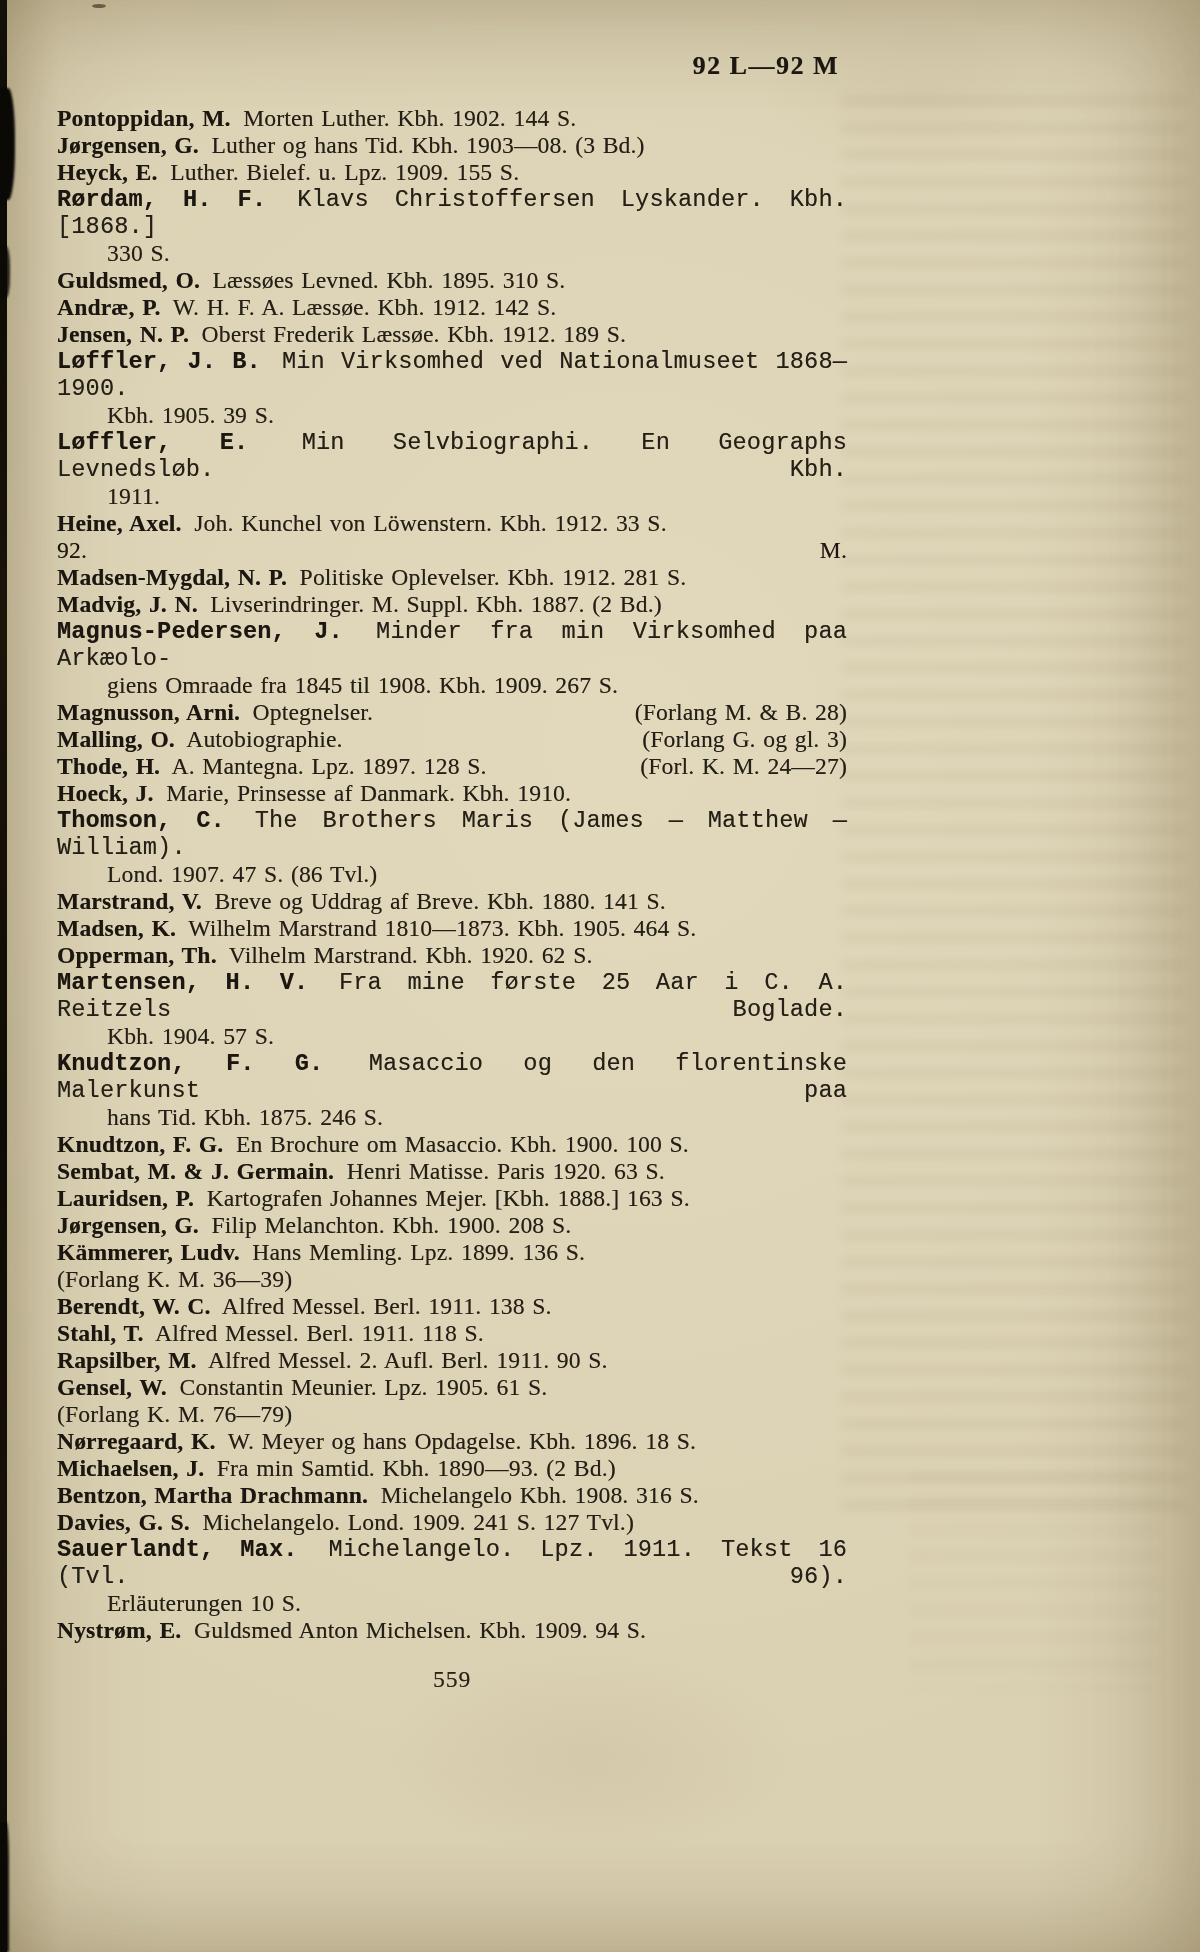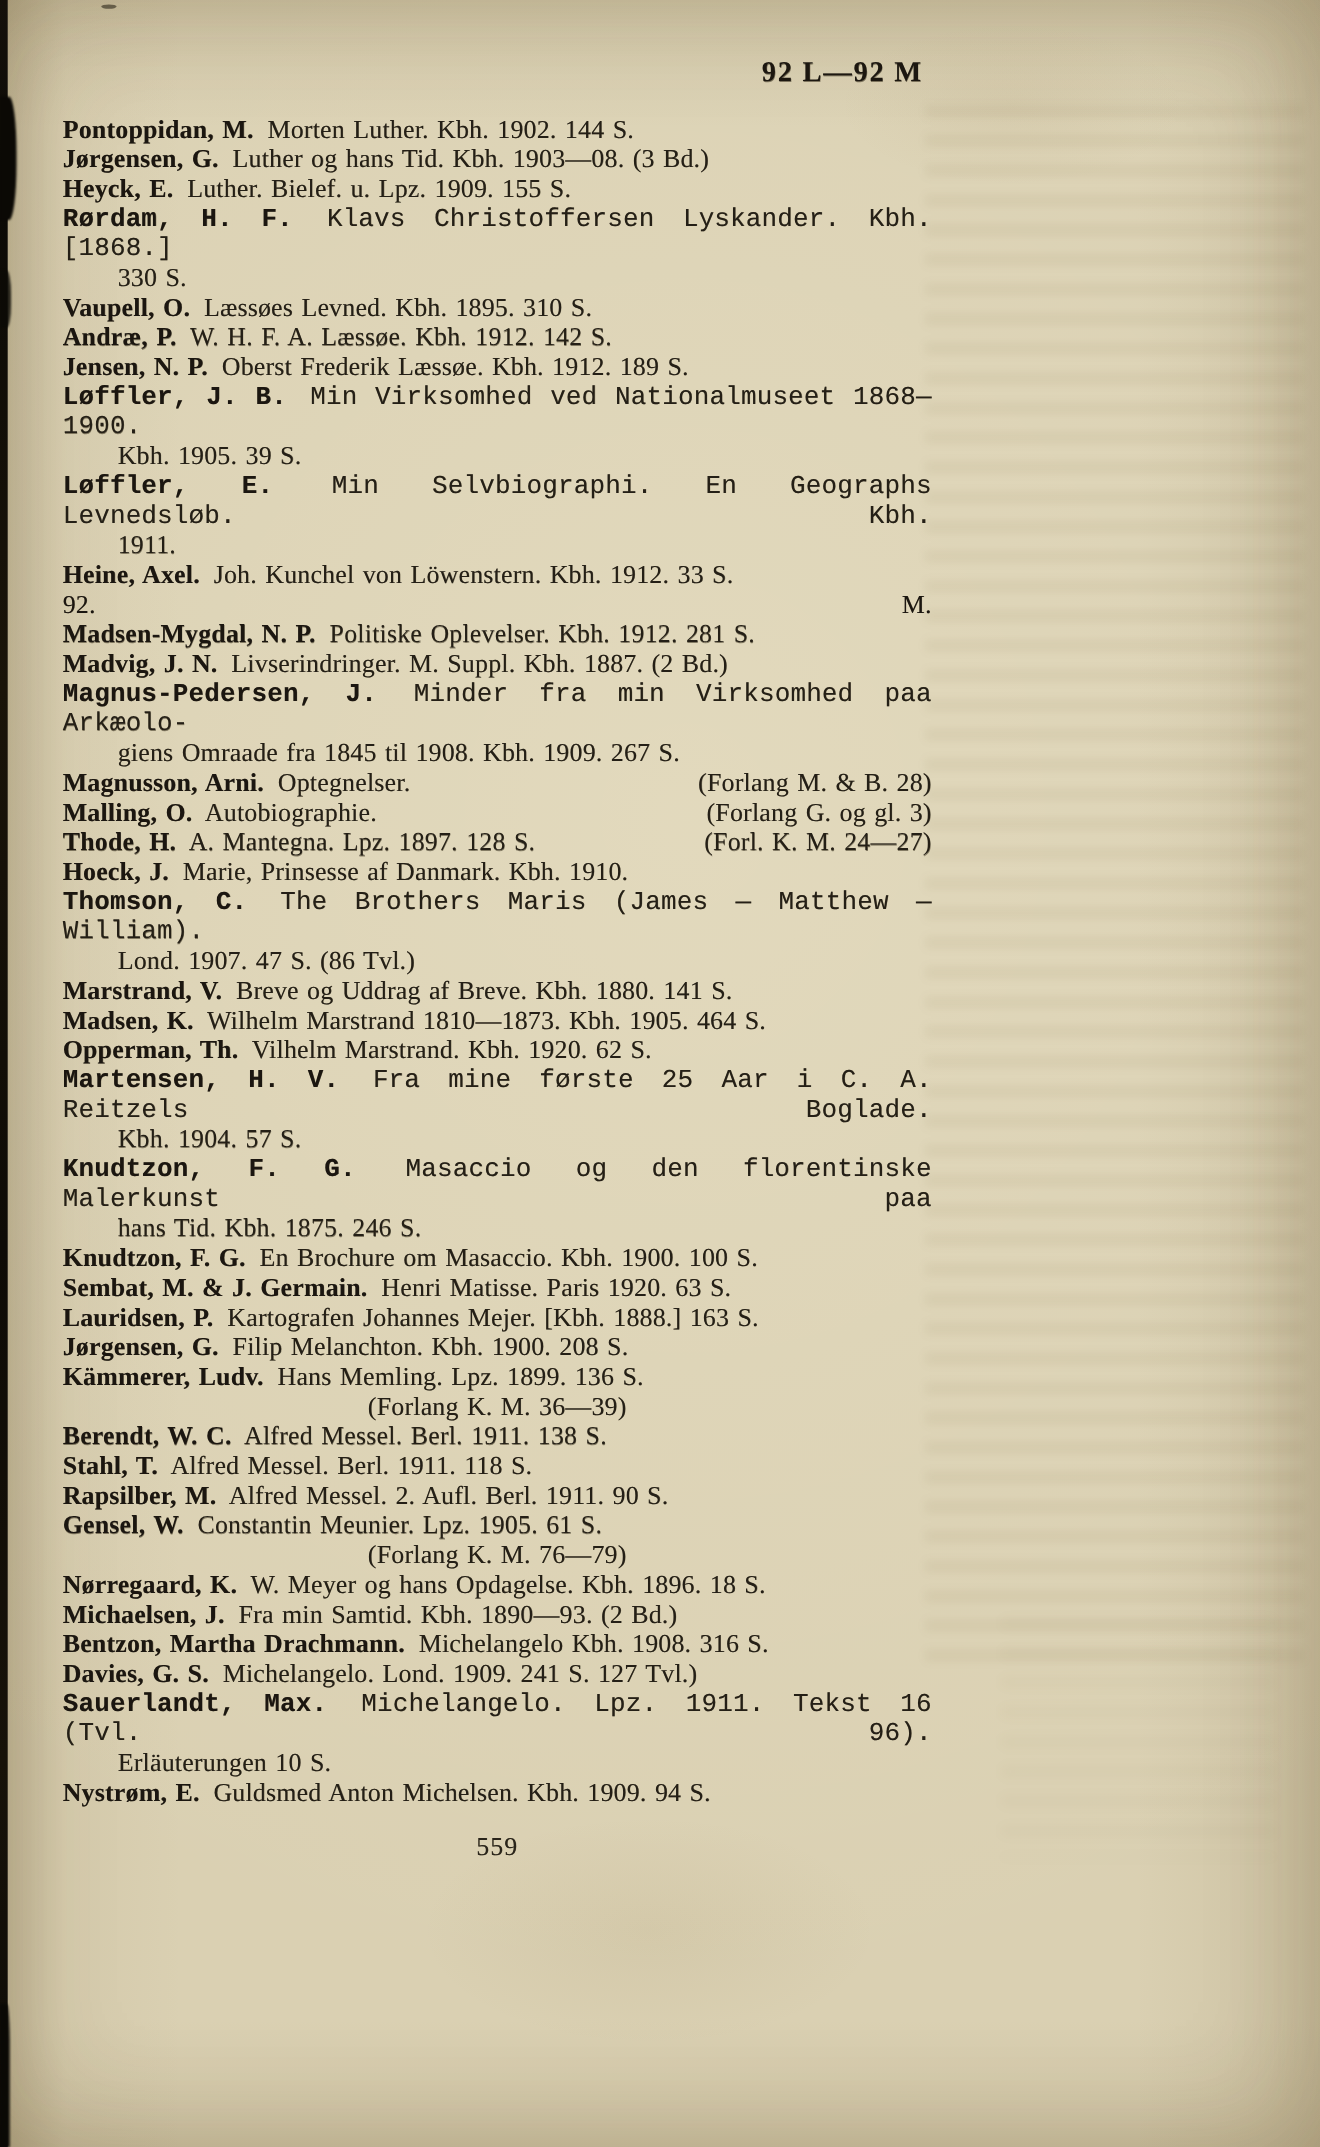--- a/index.html
+++ b/index.html
@@ -88,21 +88,21 @@
     font-size: 23.5px;
     line-height: 27px;
     letter-spacing: 0.2px;
     word-spacing: 1.5px;
     text-shadow: 0.25px 0.25px 0.35px rgba(40, 31, 14, 0.5);
   }
   .entry { margin: 0; }
   .entry .line { text-align: left; }
   .entry .line.just { text-align: justify; text-align-last: justify; font-family: Liberation Mono, monospace; }
   .entry .line.indent { padding-left: 50px; }
-  .entry .line.ralign { text-align: center; }
+  .entry .line.ralign { text-align: left; }
   .entry .line.flex { display: flex; justify-content: space-between; font-family: Liberation Serif, serif; }
   .author {
     font-weight: bold;
     color: #1b1610;
     margin-right: 5px;
   }
   .divider {
     display: flex;
     justify-content: space-between;
     font-weight: normal;
@@ -143,21 +143,21 @@
           <div class="line"><span class="line-left"><span class="author">Jørgensen, G.</span> Luther og hans Tid. Kbh. 1903—08. (3 Bd.)</span></div>
         </div>
         <div class="entry">
           <div class="line"><span class="line-left"><span class="author">Heyck, E.</span> Luther. Bielef. u. Lpz. 1909. 155 S.</span></div>
         </div>
         <div class="entry">
           <div class="line just"><span class="line-left"><span class="author">Rørdam, H. F.</span> Klavs Christoffersen Lyskander. Kbh. [1868.]</span></div>
           <div class="line indent"><span class="line-left">330 S.</span></div>
         </div>
         <div class="entry">
-          <div class="line"><span class="line-left"><span class="author">Vaupell, O.</span> Læssøes Levned. Kbh. 1895. 310 S.</span></div>
+          <div class="line"><span class="line-left"><span class="author">Guldsmed, O.</span> Læssøes Levned. Kbh. 1895. 310 S.</span></div>
         </div>
         <div class="entry">
           <div class="line"><span class="line-left"><span class="author">Andræ, P.</span> W. H. F. A. Læssøe. Kbh. 1912. 142 S.</span></div>
         </div>
         <div class="entry">
           <div class="line"><span class="line-left"><span class="author">Jensen, N. P.</span> Oberst Frederik Læssøe. Kbh. 1912. 189 S.</span></div>
         </div>
         <div class="entry">
           <div class="line just"><span class="line-left"><span class="author">Løffler, J. B.</span> Min Virksomhed ved Nationalmuseet 1868—1900.</span></div>
           <div class="line indent"><span class="line-left">Kbh. 1905. 39 S.</span></div>

